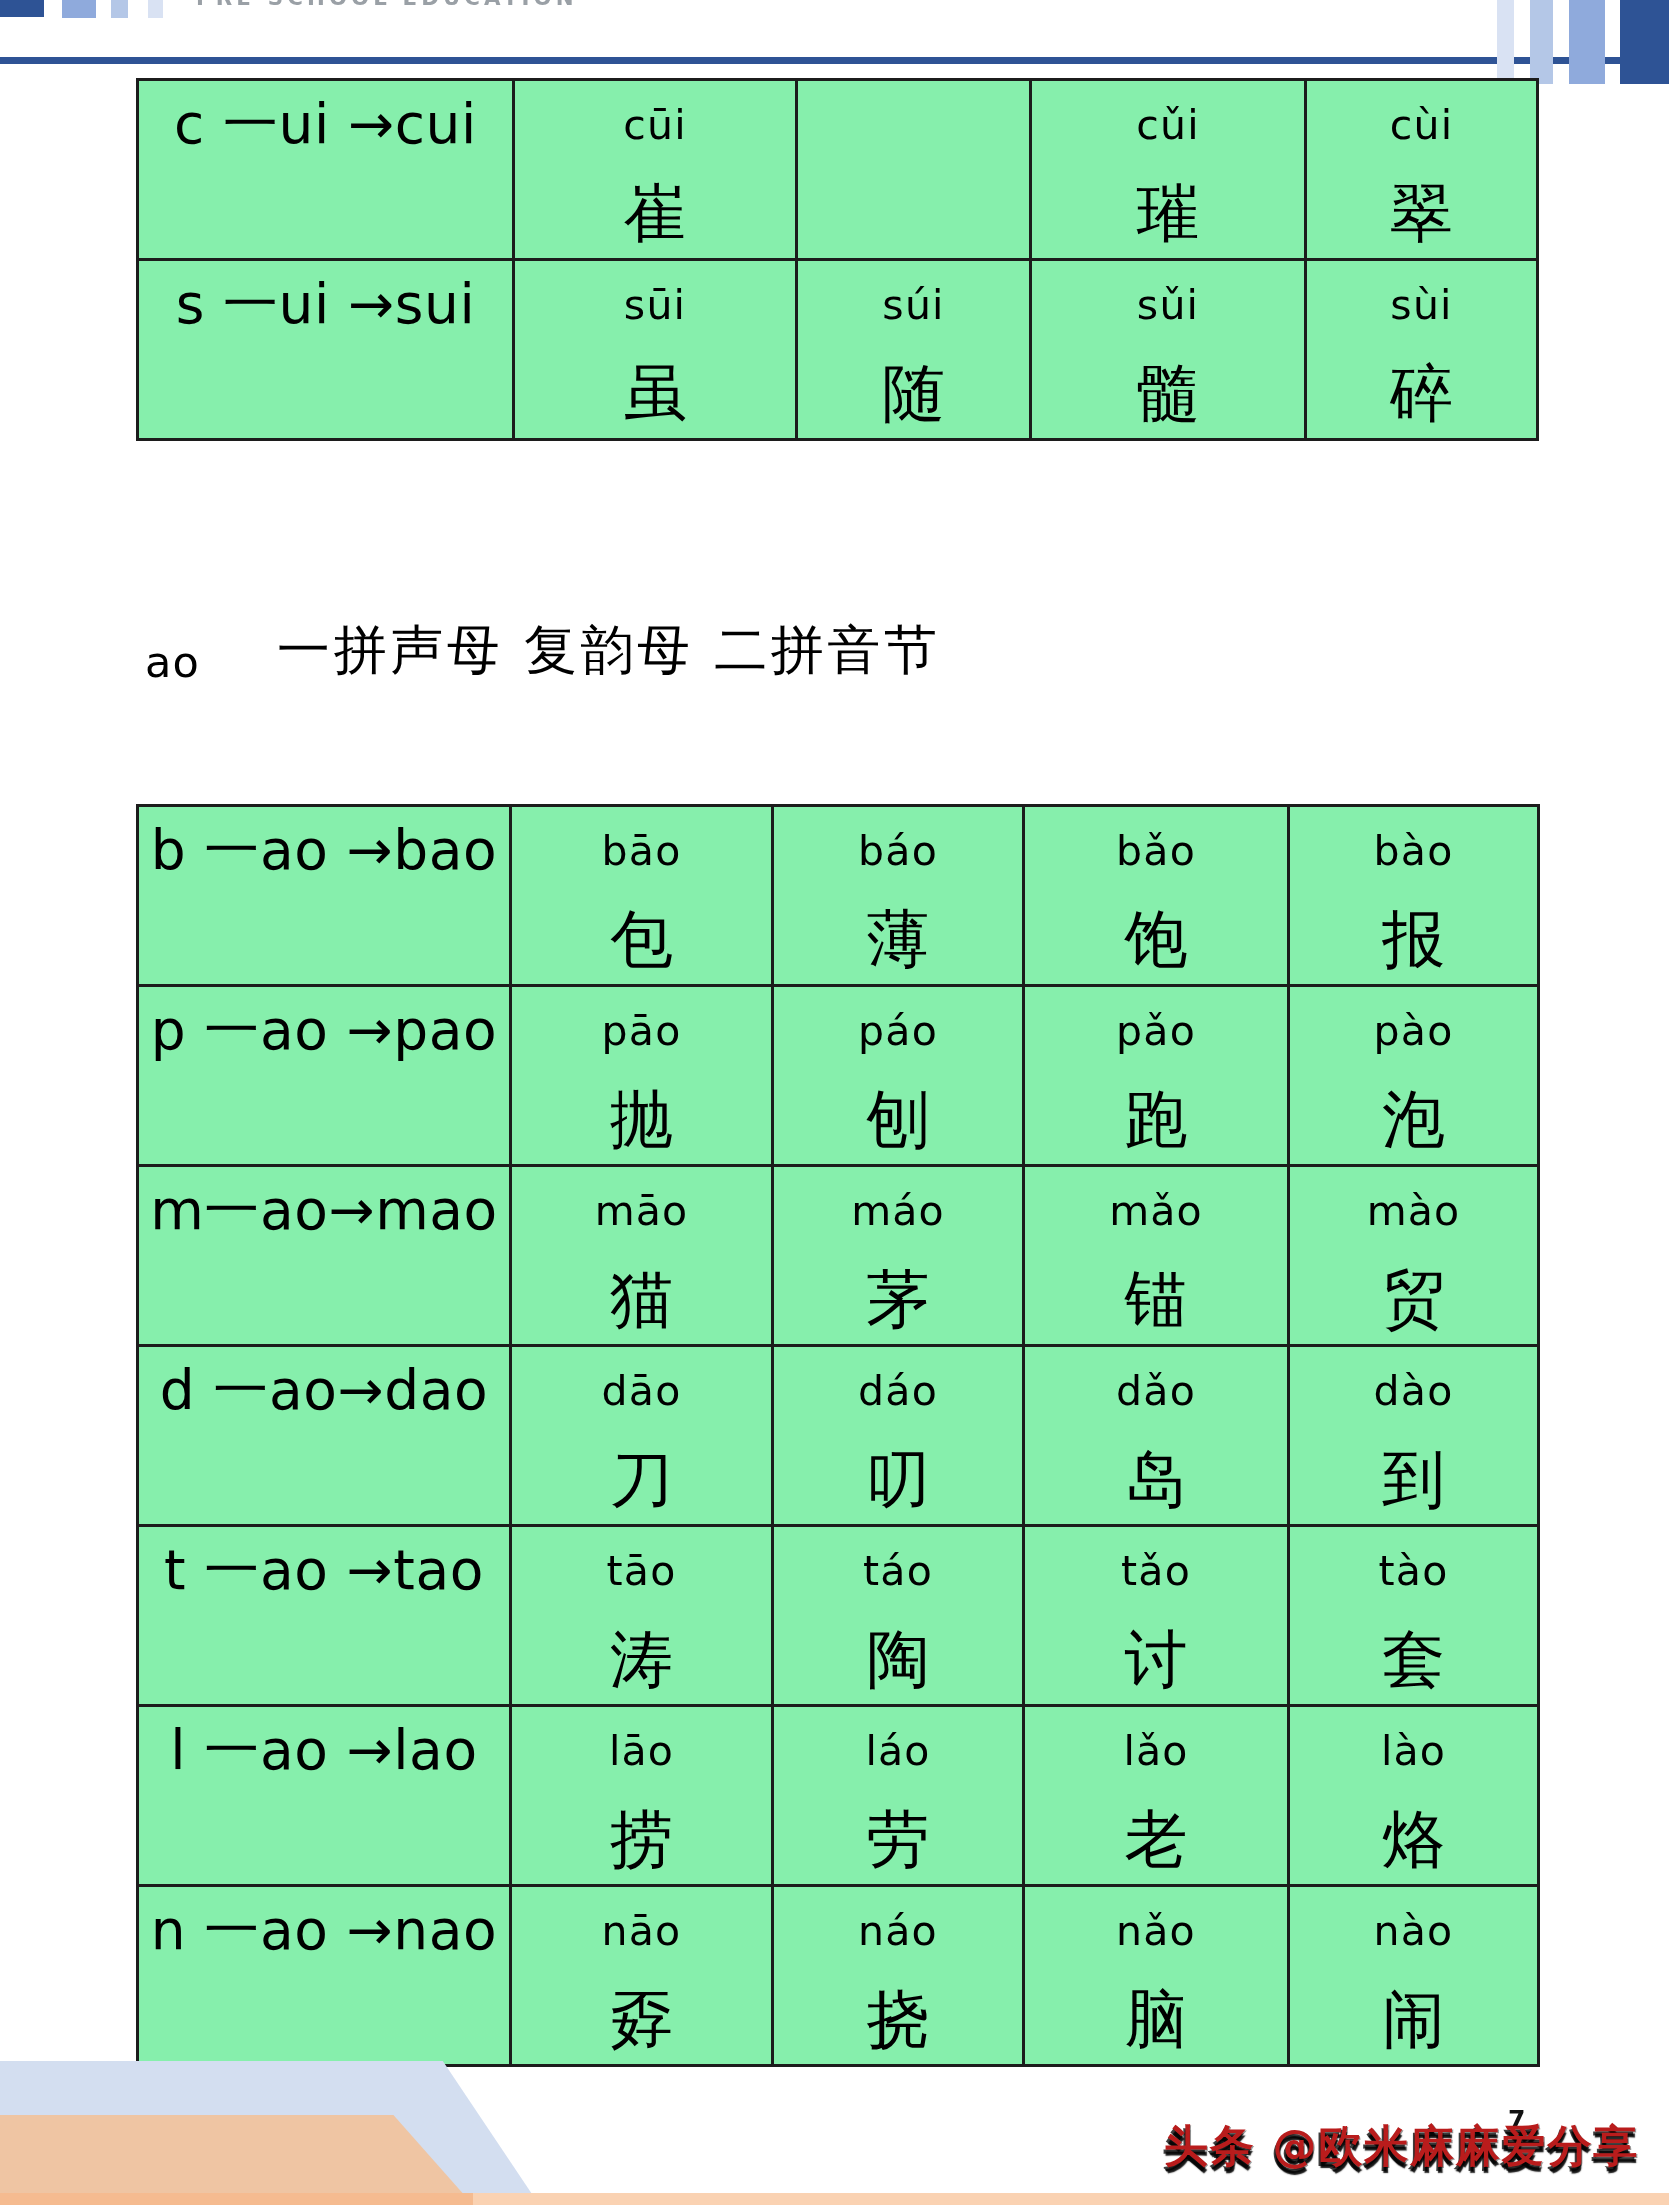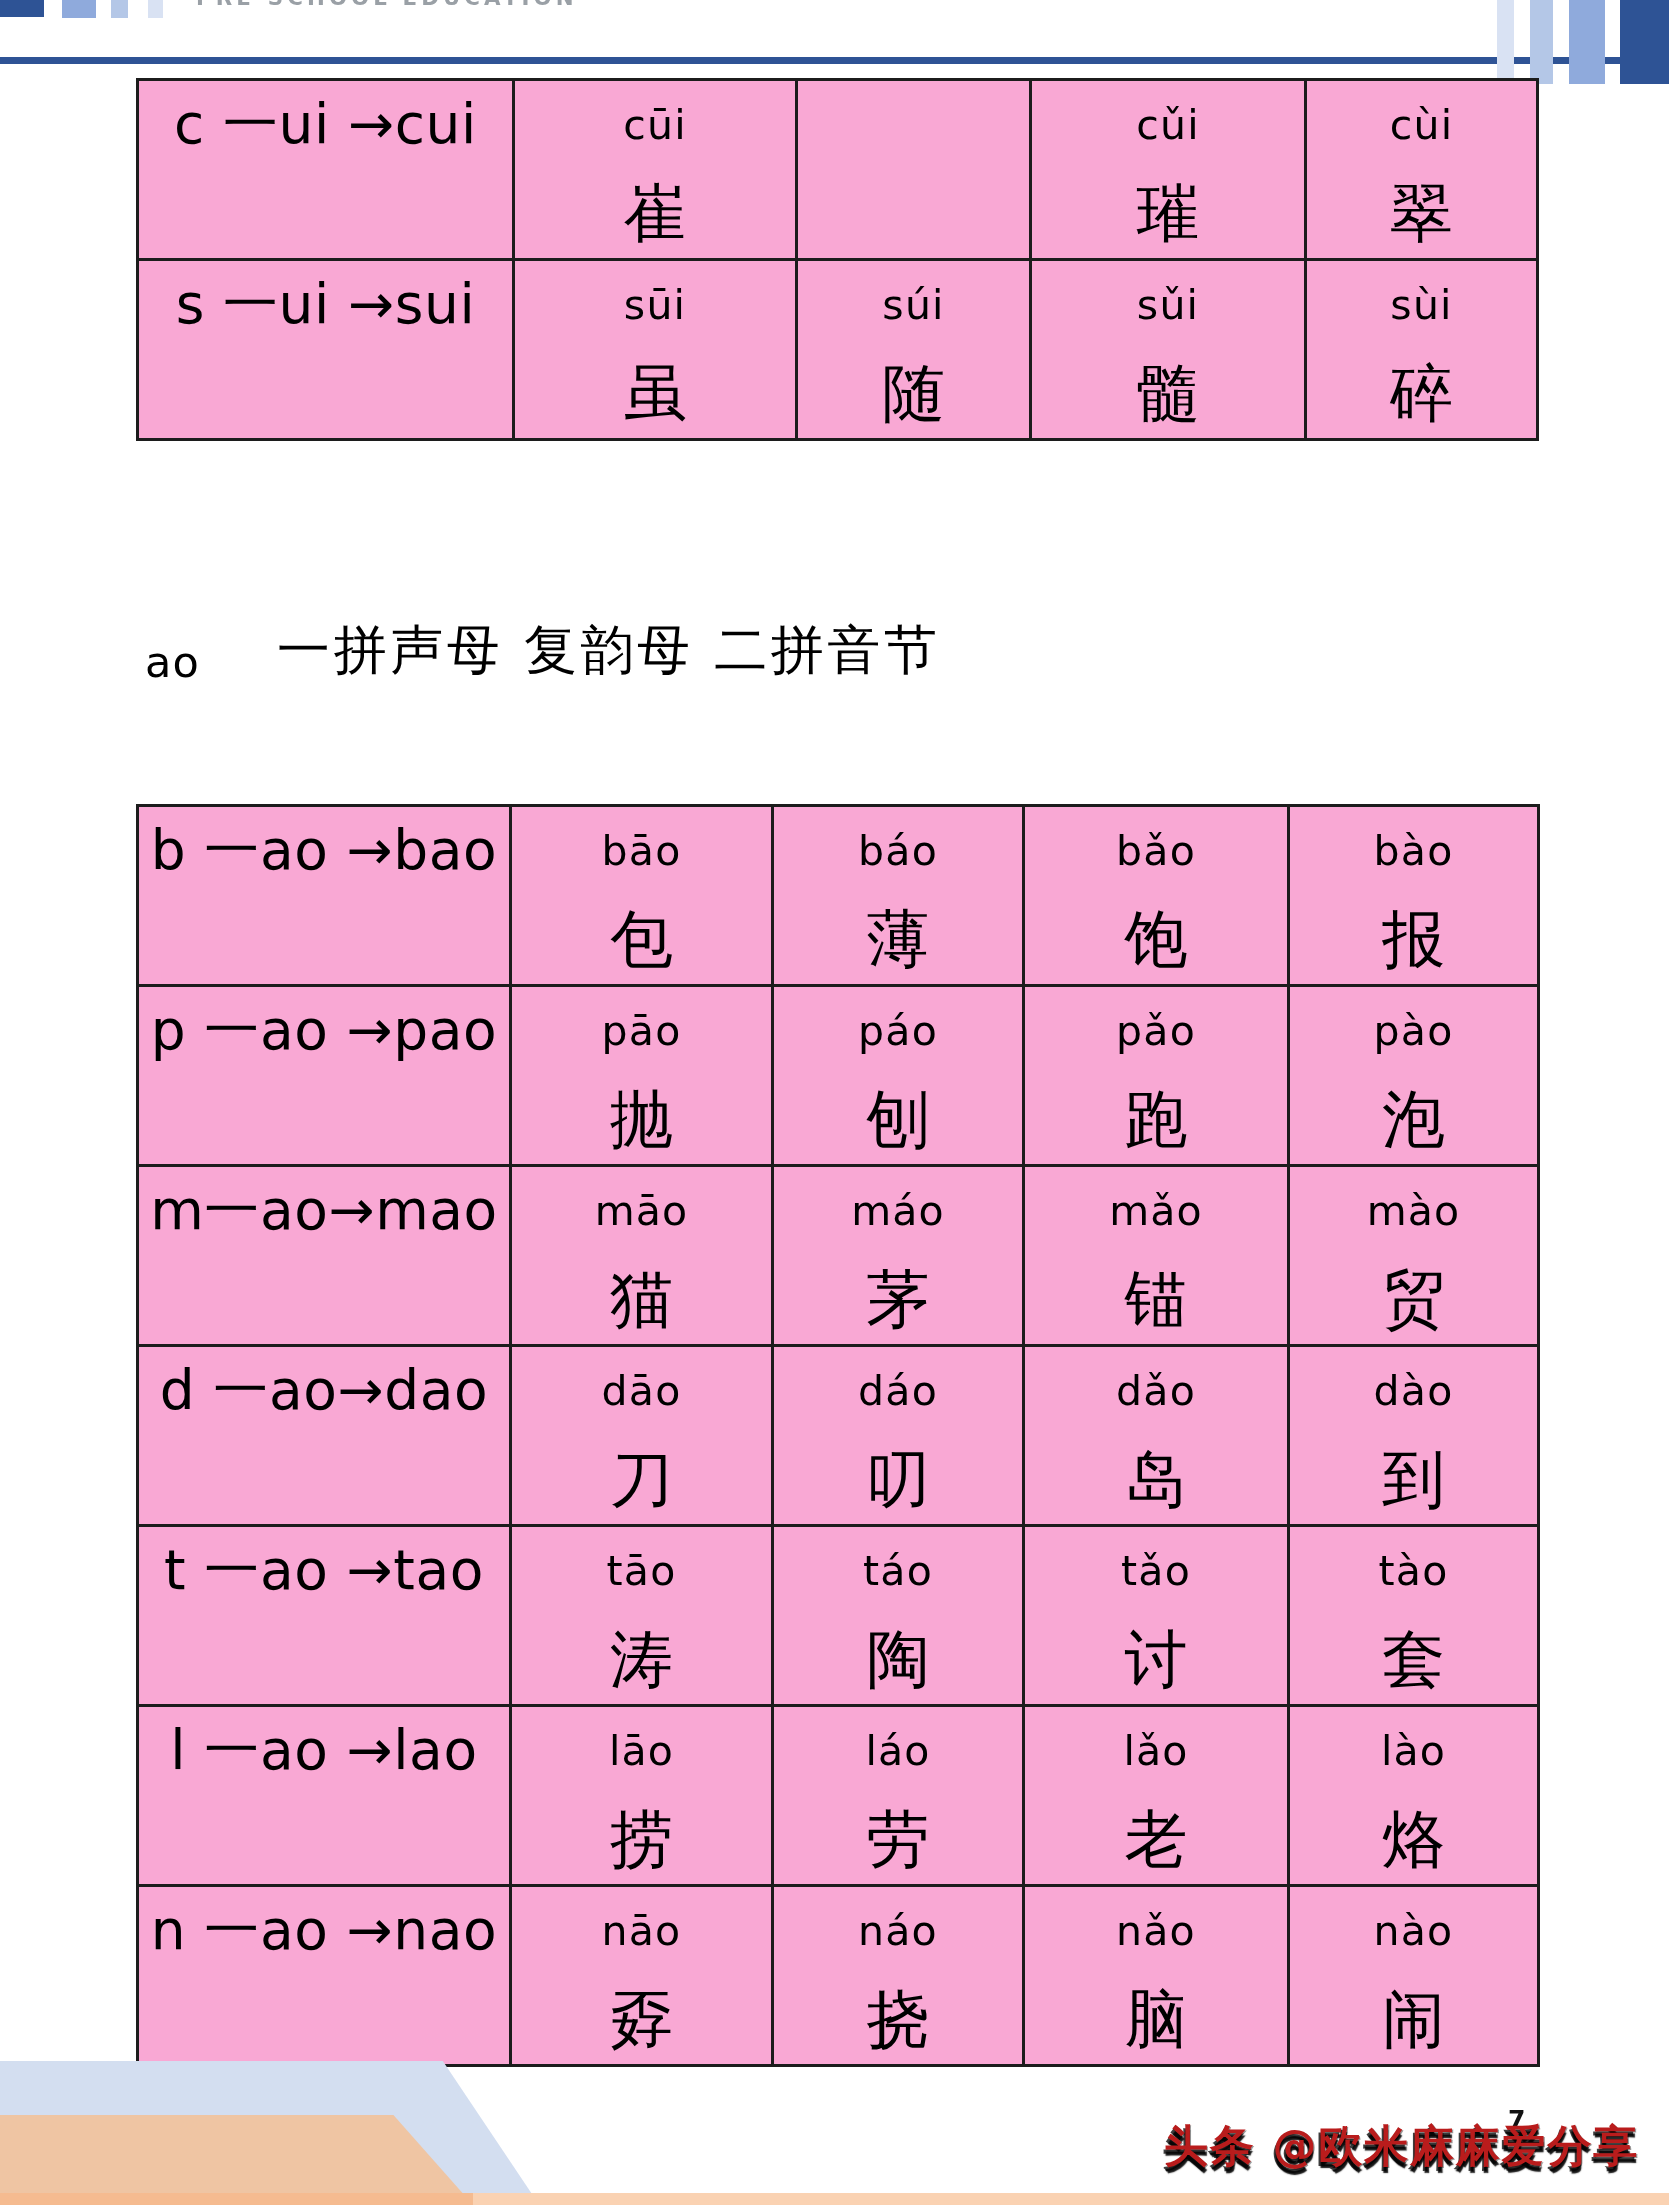--- a/index.html
+++ b/index.html
@@ -16,21 +16,21 @@
   .clipped-text span{display:block;margin-top:-15.4px;font-size:21.3px;font-weight:700;
         color:#9aa0a6;letter-spacing:4.1px;white-space:nowrap;}
   .hrule{position:absolute;left:0;top:57px;width:1670px;height:6.5px;background:#2E5395;}
   .vbar{position:absolute;top:0;height:84px;}
   .vb1{left:1497px;width:16.6px;background:#D9E2F3;}
   .vb2{left:1530px;width:23px;background:#B4C7E7;}
   .vb3{left:1569px;width:36px;background:#8FAADC;}
   .vb4{left:1620px;width:50px;background:#2E5395;}
 
   
-  table.ptable{position:absolute;border-collapse:collapse;table-layout:fixed;background:#f9a8d4;}
+  table.ptable{position:absolute;border-collapse:collapse;table-layout:fixed;background:#86efac;}
   table.ptable td{border:3px solid #1c1c1c;padding:0;vertical-align:top;}
   #table-ui{left:136px;top:78px;width:1400px;}
   #table-ui tr{height:177px;}
   #table-ao{left:136px;top:804px;width:1402px;}
   #table-ao tr{height:177px;}
   .cellwrap{display:flex;flex-direction:column;height:177px;}
   .half{flex:1;display:flex;align-items:center;justify-content:center;}
   .formula{font-size:55px;letter-spacing:0.6px;white-space:nowrap;}
   .py{font-size:41px;letter-spacing:1.2px;}
   .hz{font-size:63px;font-family:"DejaVu Serif","Liberation Serif",serif;}

